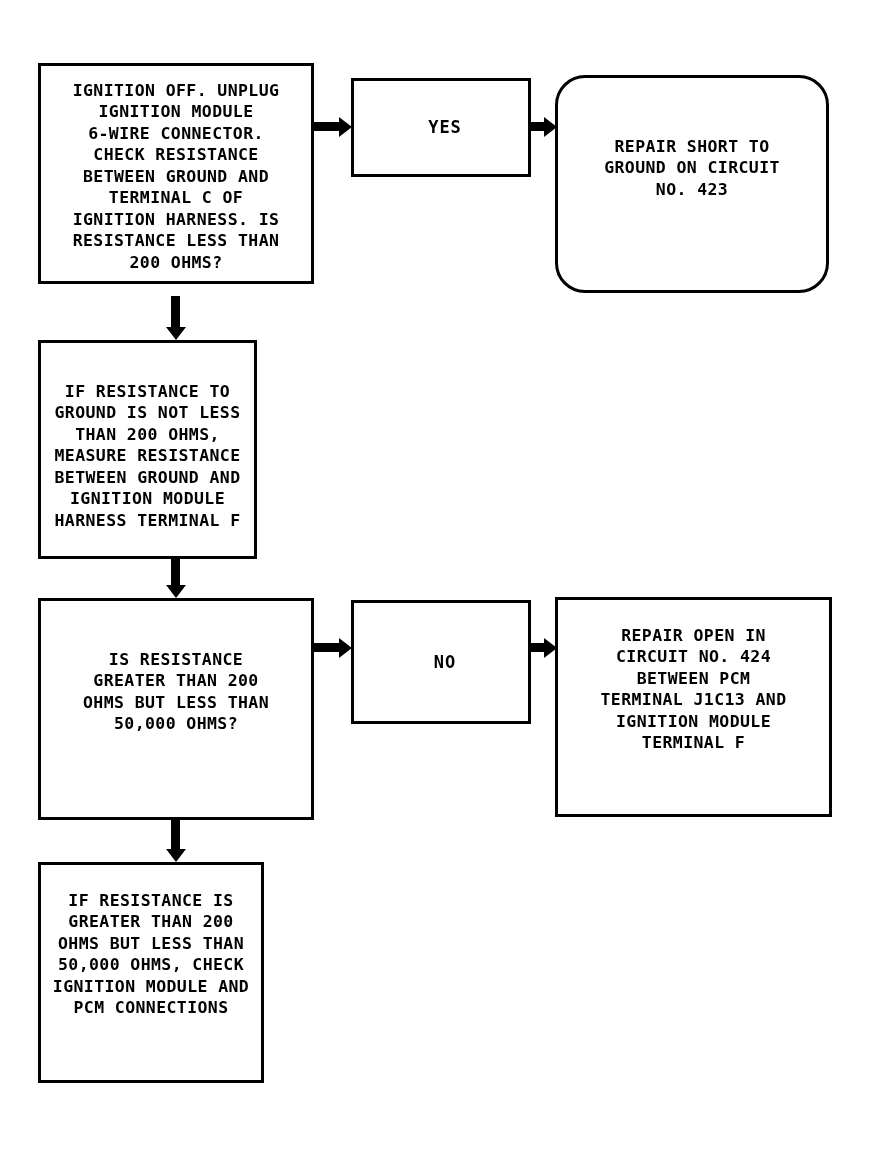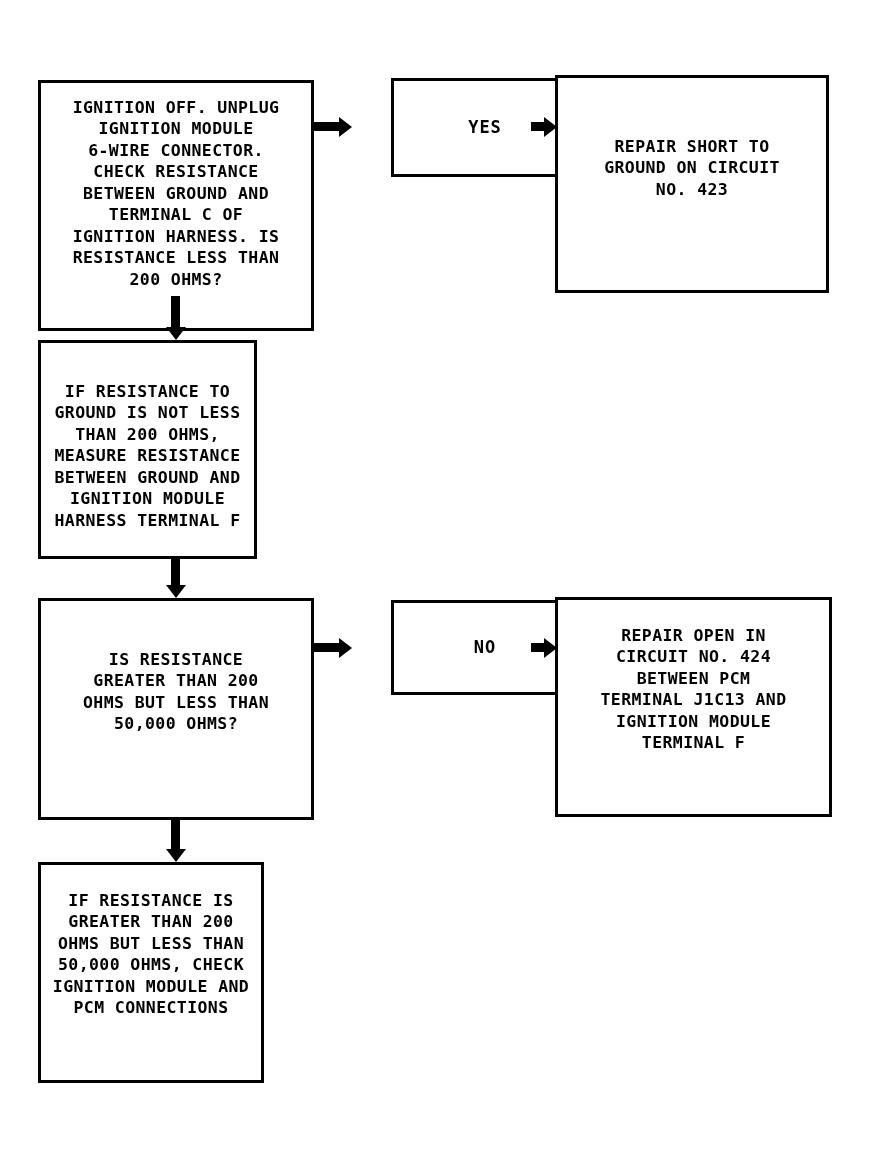--- a/index.html
+++ b/index.html
@@ -39,32 +39,32 @@
   
   .text-top-bias  { align-items: flex-start; }
   .text-top-bias .node-text { margin-top: 14px; }
 
   .text-upper     { align-items: flex-start; }
   .text-upper .node-text { margin-top: 38px; }
 
   .text-upper2    { align-items: flex-start; }
   .text-upper2 .node-text { margin-top: 25px; }
 
-  .text-mid-hi    { align-items: flex-start; }
+  .text-mid-hi    { align-items: flex-start; border-radius: 30px; }
   .text-mid-hi .node-text { margin-top: 58px; }
 
   .text-mid-hi2   { align-items: flex-start; }
   .text-mid-hi2 .node-text { margin-top: 48px; }
 
   .label-box .node-text {
     font-size: 17px;
     font-weight: bold;
     letter-spacing: 1px;
   }
-  .label-box { align-items: center; justify-content: center; margin-left: 40px; }
+  .label-box { align-items: center; justify-content: center; }
   .label-box .node-text { transform: translateX(4px); }
 
   
   .conn {
     position: absolute;
   }
   .conn-line-h {
     position: absolute;
     background: #000000;
     height: 9px;
@@ -87,21 +87,21 @@
     border-left: 10px solid transparent;
     border-right: 10px solid transparent;
     border-top: 13px solid #000000;
   }
 </style>
 </head>
 <body>
 
 <div id="canvas">
 
-  <div class="node text-top-bias" style="left:38px; top:80px; width:276px; height:251px;text-align:center;">
+  <div class="node text-top-bias" style="left:38px; top:63px; width:276px; height:221px;text-align:center;">
     <span class="node-text">IGNITION OFF. UNPLUG
 IGNITION MODULE
 6-WIRE CONNECTOR.
 CHECK RESISTANCE
 BETWEEN GROUND AND
 TERMINAL C OF
 IGNITION HARNESS. IS
 RESISTANCE LESS THAN
 200 OHMS?</span>
   </div>
@@ -126,21 +126,21 @@
 HARNESS TERMINAL F</span>
   </div>
 
   <div class="node text-mid-hi2" style="left:38px; top:598px; width:276px; height:222px;">
     <span class="node-text">IS RESISTANCE
 GREATER THAN 200
 OHMS BUT LESS THAN
 50,000 OHMS?</span>
   </div>
 
-  <div class="node label-box" style="left:351px; top:600px; width:180px; height:95px;">
+  <div class="node label-box" style="left:351px; top:600px; width:180px; height:124px;">
     <span class="node-text">NO</span>
   </div>
 
   <div class="node text-upper2" style="left:555px; top:597px; width:277px; height:220px;">
     <span class="node-text">REPAIR OPEN IN
 CIRCUIT NO. 424
 BETWEEN PCM
 TERMINAL J1C13 AND
 IGNITION MODULE
 TERMINAL F</span>

